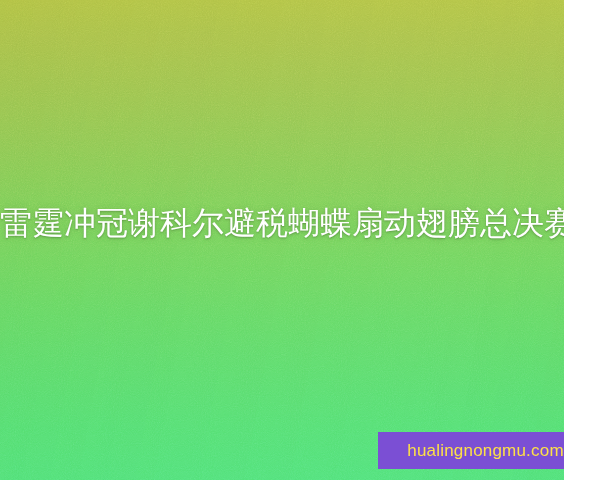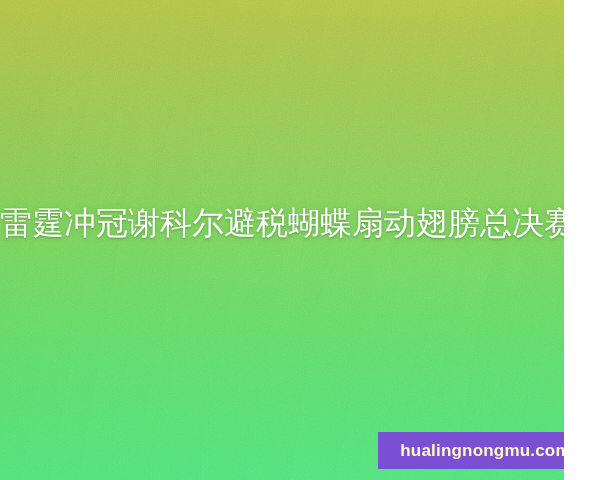--- a/index.html
+++ b/index.html
@@ -89,25 +89,25 @@
     top: 432px;
     width: 215px;
     height: 37px;
     background: #7b4fd4;
     display: flex;
     align-items: center;
     justify-content: center;
     box-sizing: border-box;
   }
   #watermark-text {
-    color: #fef9c3;
+    color: #fde047;
     font-size: 17px;
     line-height: 17px;
     letter-spacing: 0.2px;
-    font-weight: 700;
+    font-weight: 400;
     white-space: nowrap;
   }
 </style>
 </head>
 <body>
 
 <div id="banner">
 
   <div id="gradient-layer"></div>
   <div id="gradient-sheen"></div>

